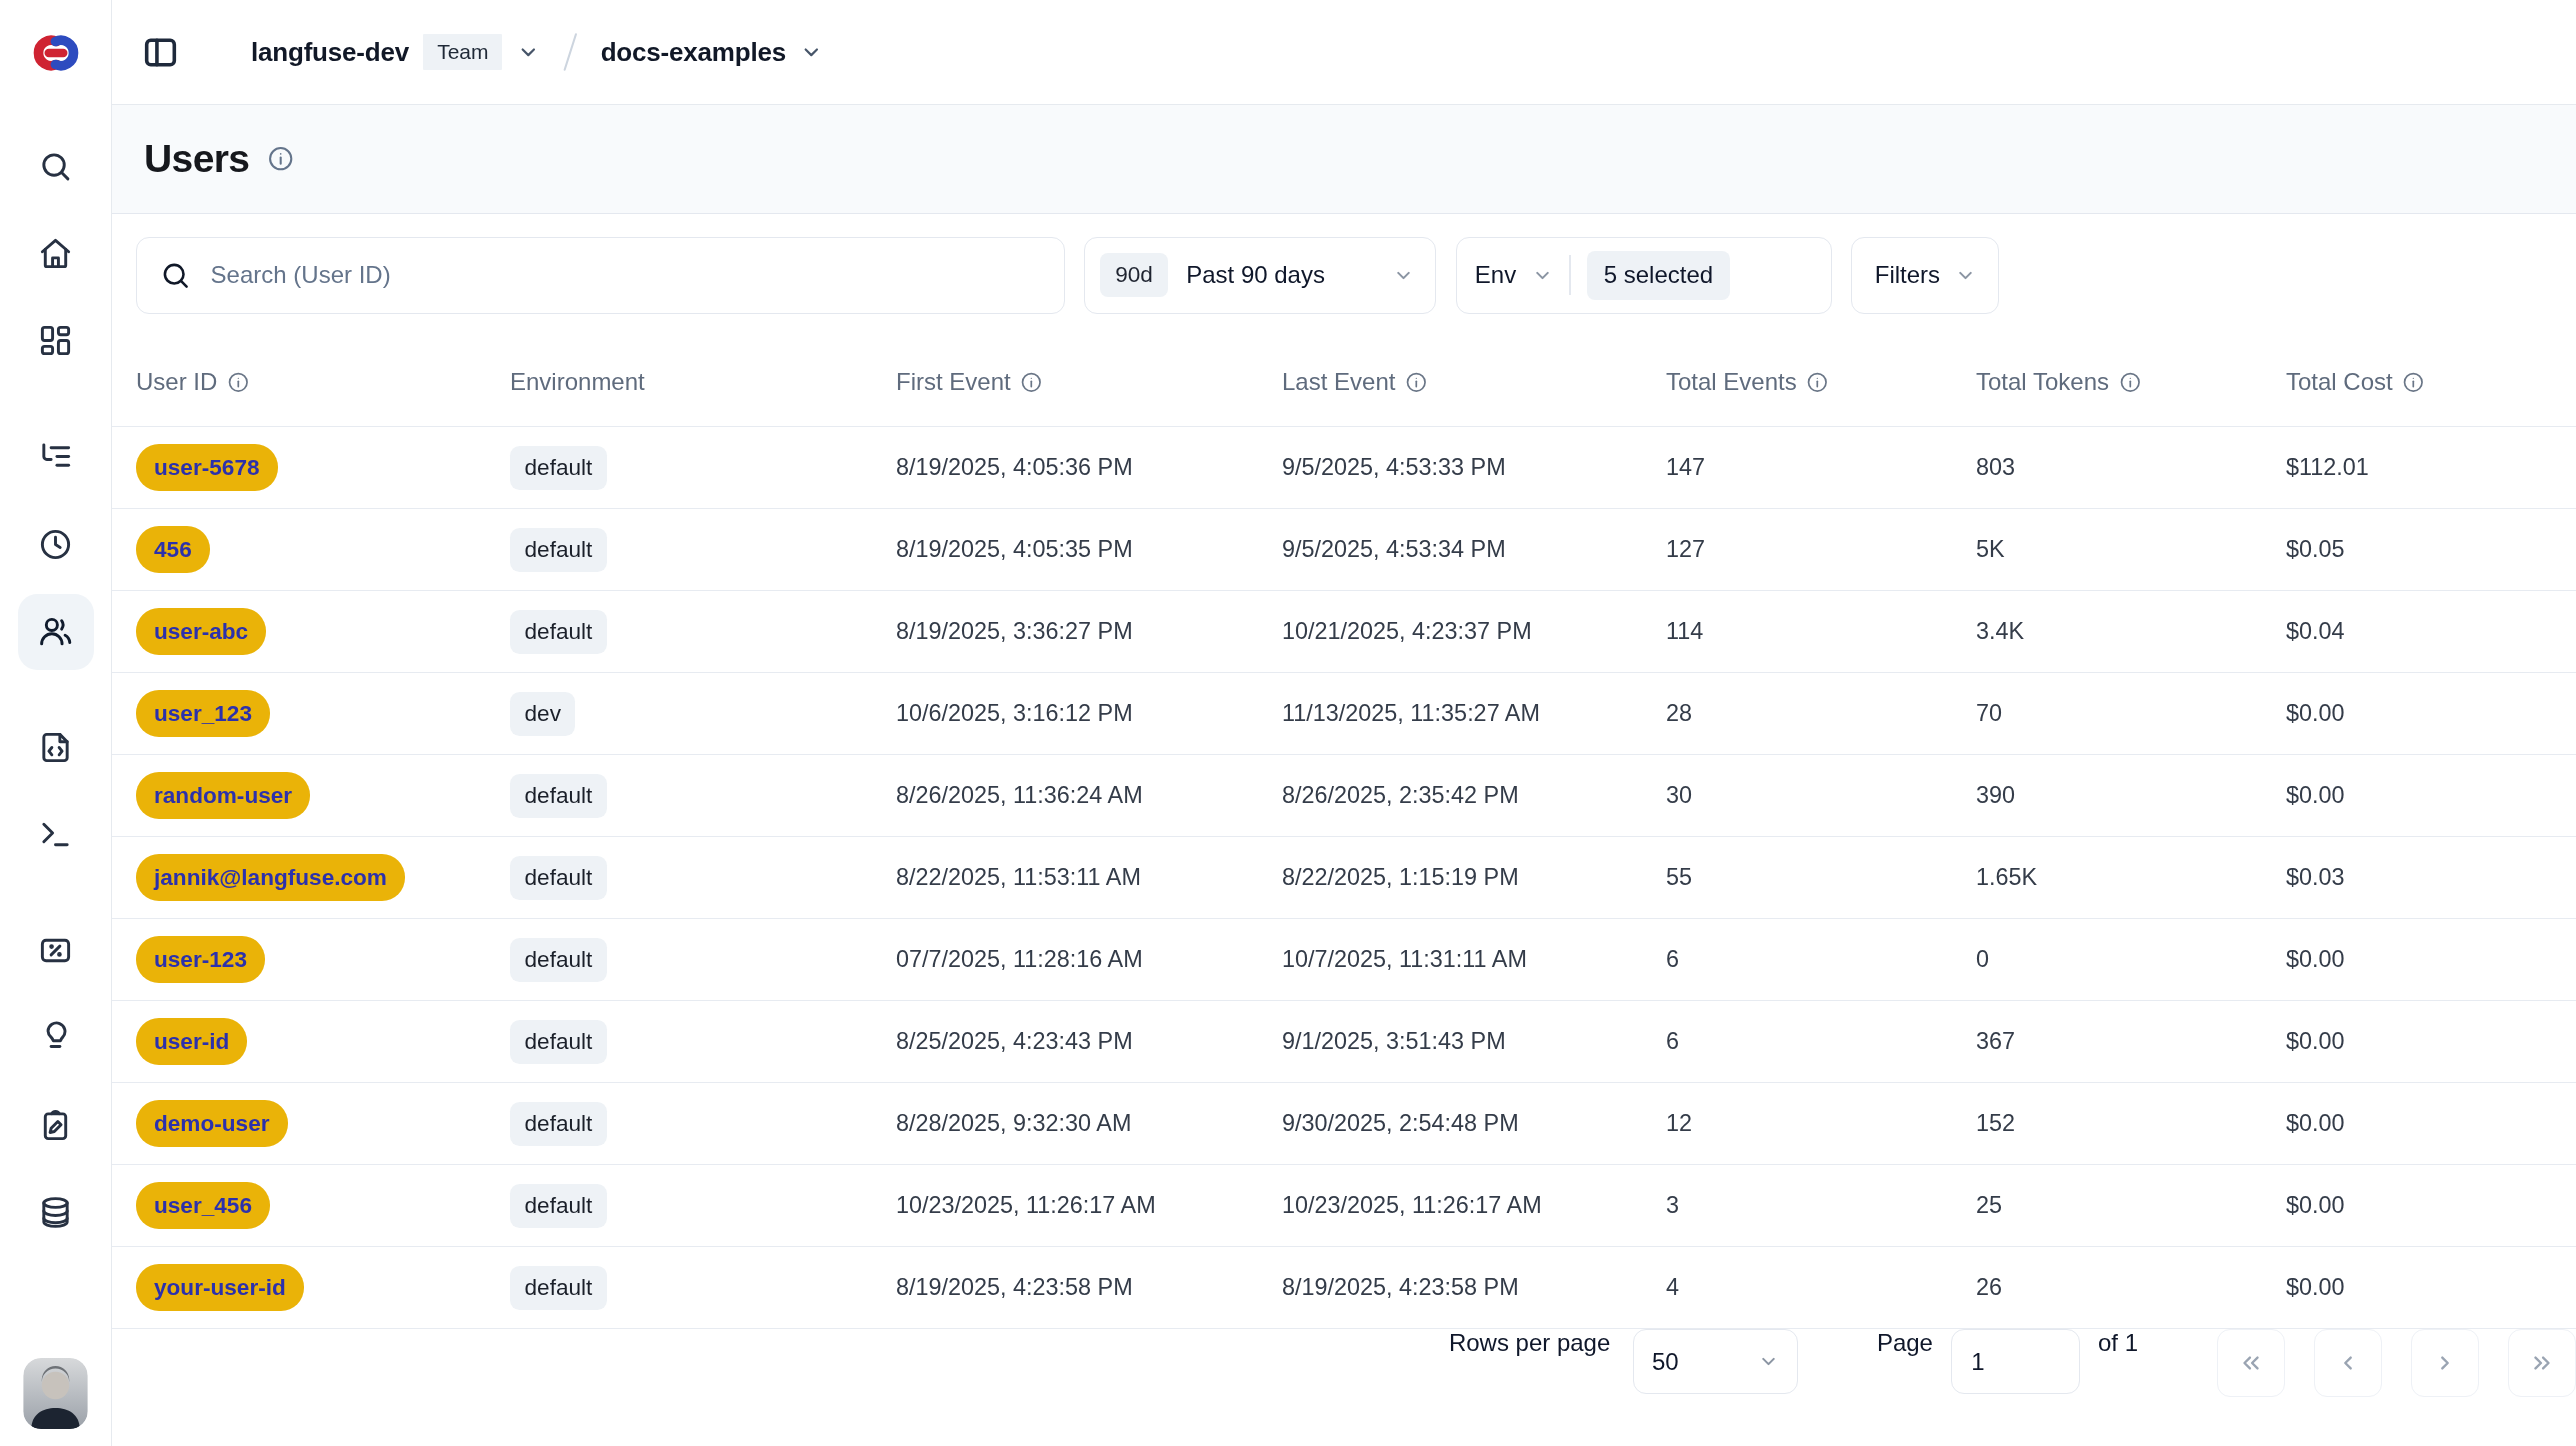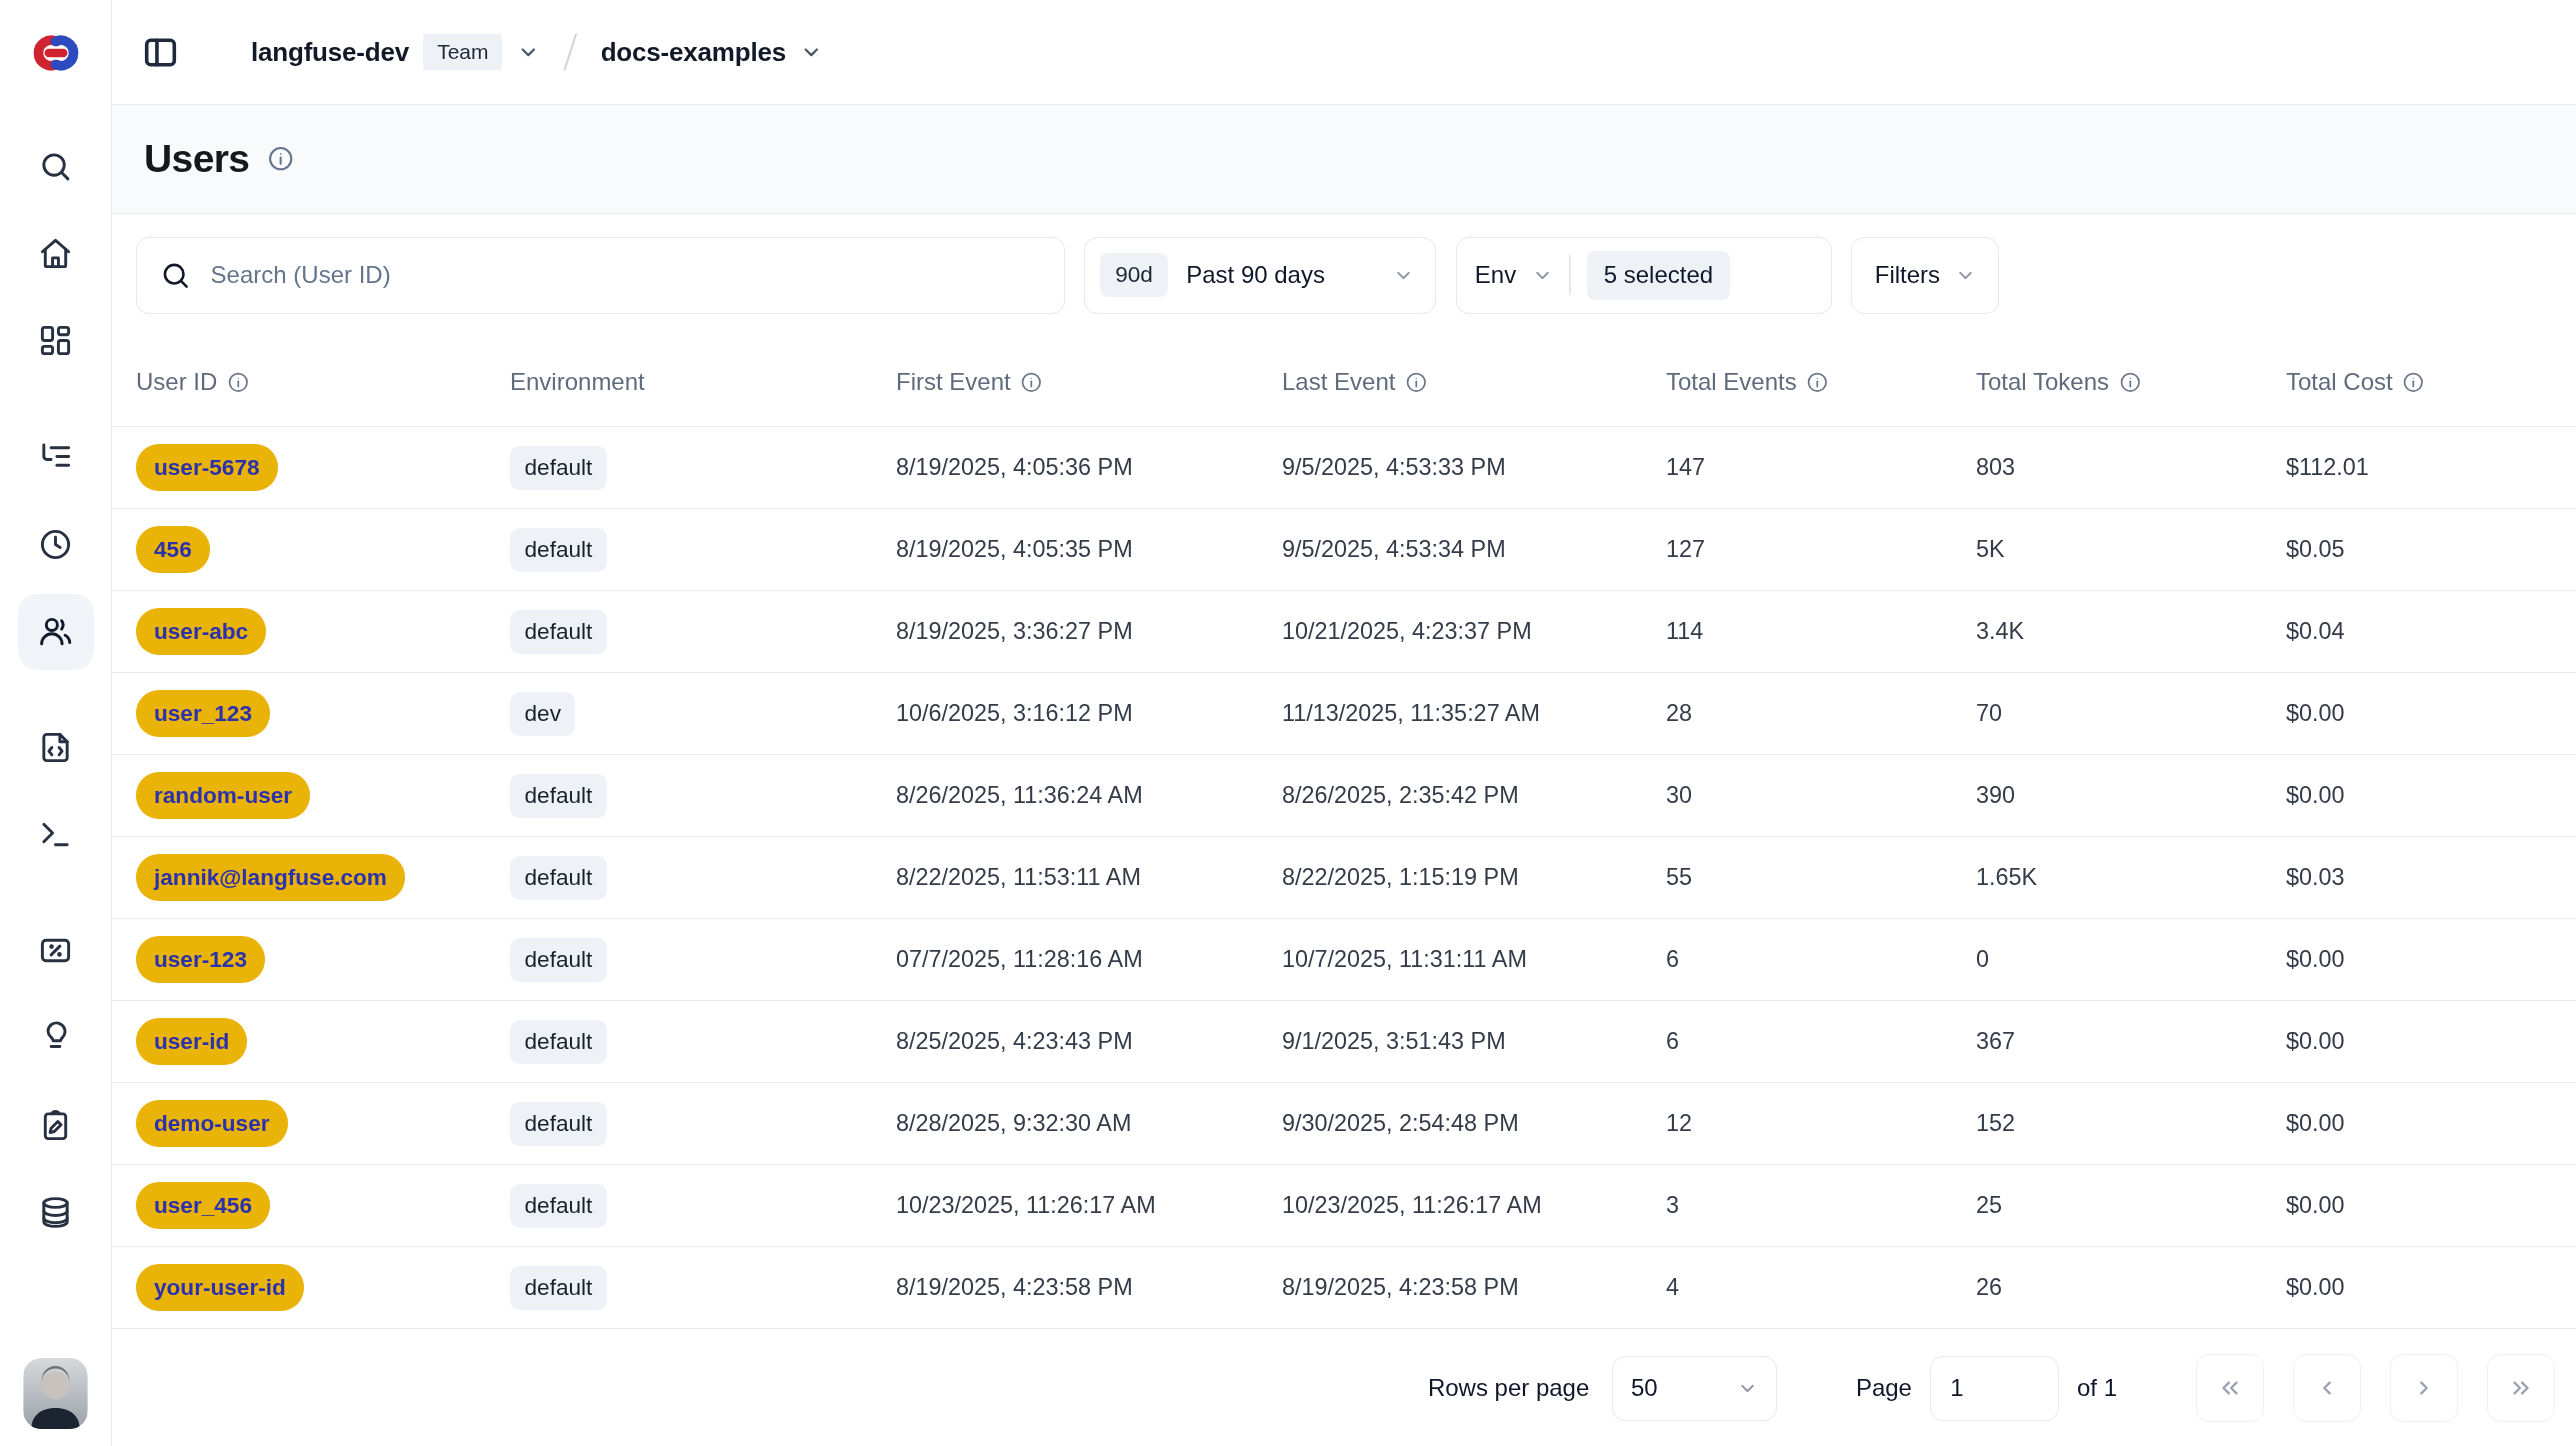--- a/index.html
+++ b/index.html
@@ -94,21 +94,21 @@
   .badge-user {
     display:inline-block; background:#eab308; color:#2c31ac;
     font-weight:700; font-size:22.6px; padding:10.5px 18px; border-radius:23px;
   }
   .badge-env {
     display:inline-block; background:#eef2f6; color:#1b202a;
     font-size:22.6px; padding:9px 14.5px; border-radius:9.7px;
   }
 
   
-  .pagefoot { flex:1; min-height:103px; display:flex; align-items:center; justify-content:flex-end; padding-right:21px; }
+  .pagefoot { flex:1; min-height:103px; display:flex; align-items:flex-start; justify-content:flex-end; }
   .pf-label { font-size:24px; font-weight:500; color:#0f172a; }
   .select-box {
     margin-left:22.6px; width:165px; height:65px; border:1.6px solid #e4e8ef; border-radius:13px;
     display:flex; align-items:center; justify-content:space-between; padding:0 18px;
     font-size:24px; color:#0f172a; cursor:pointer; background:#fff;
   }
   .pf-page-label { margin-left:79px; }
   .page-input {
     margin-left:18px; width:129px; height:65px; border:1.6px solid #e4e8ef; border-radius:13px;
     font-size:24px; color:#0f172a; padding-left:19.4px; outline:none;

